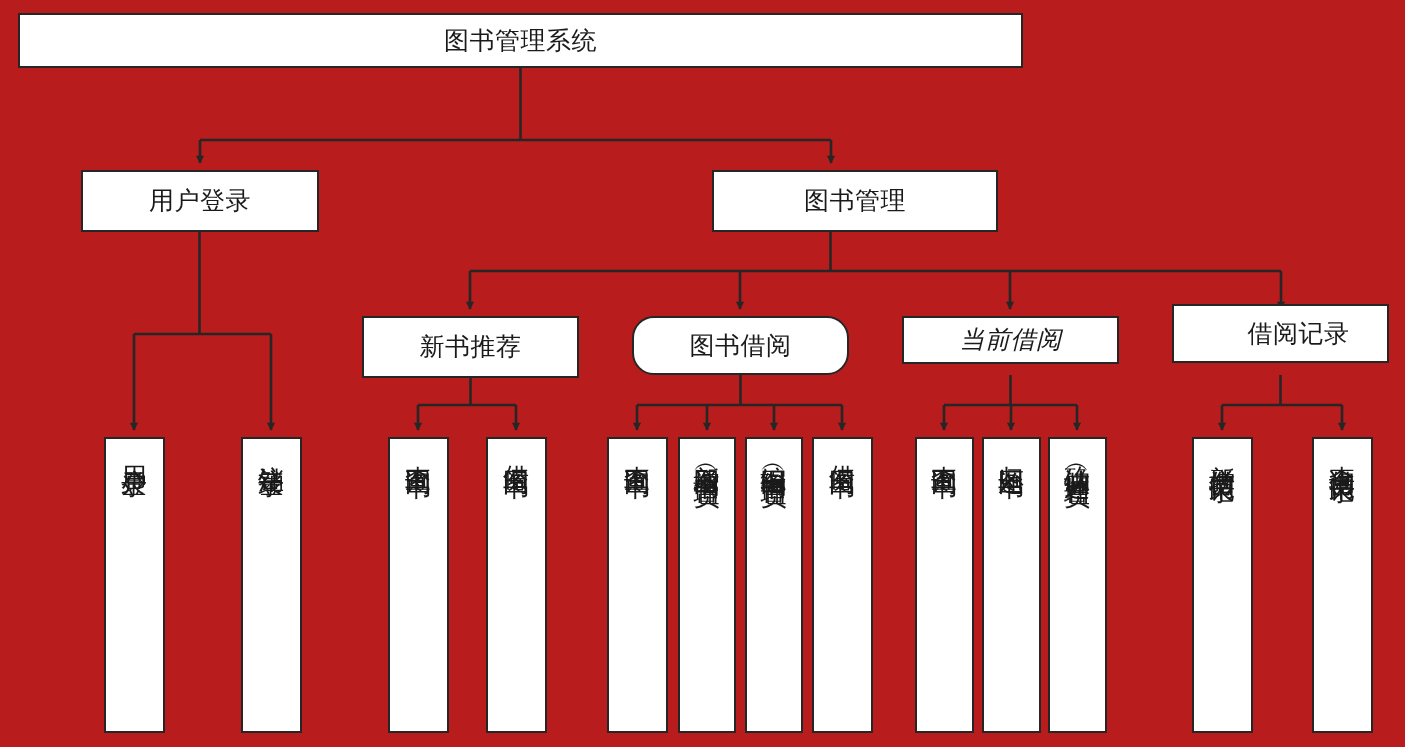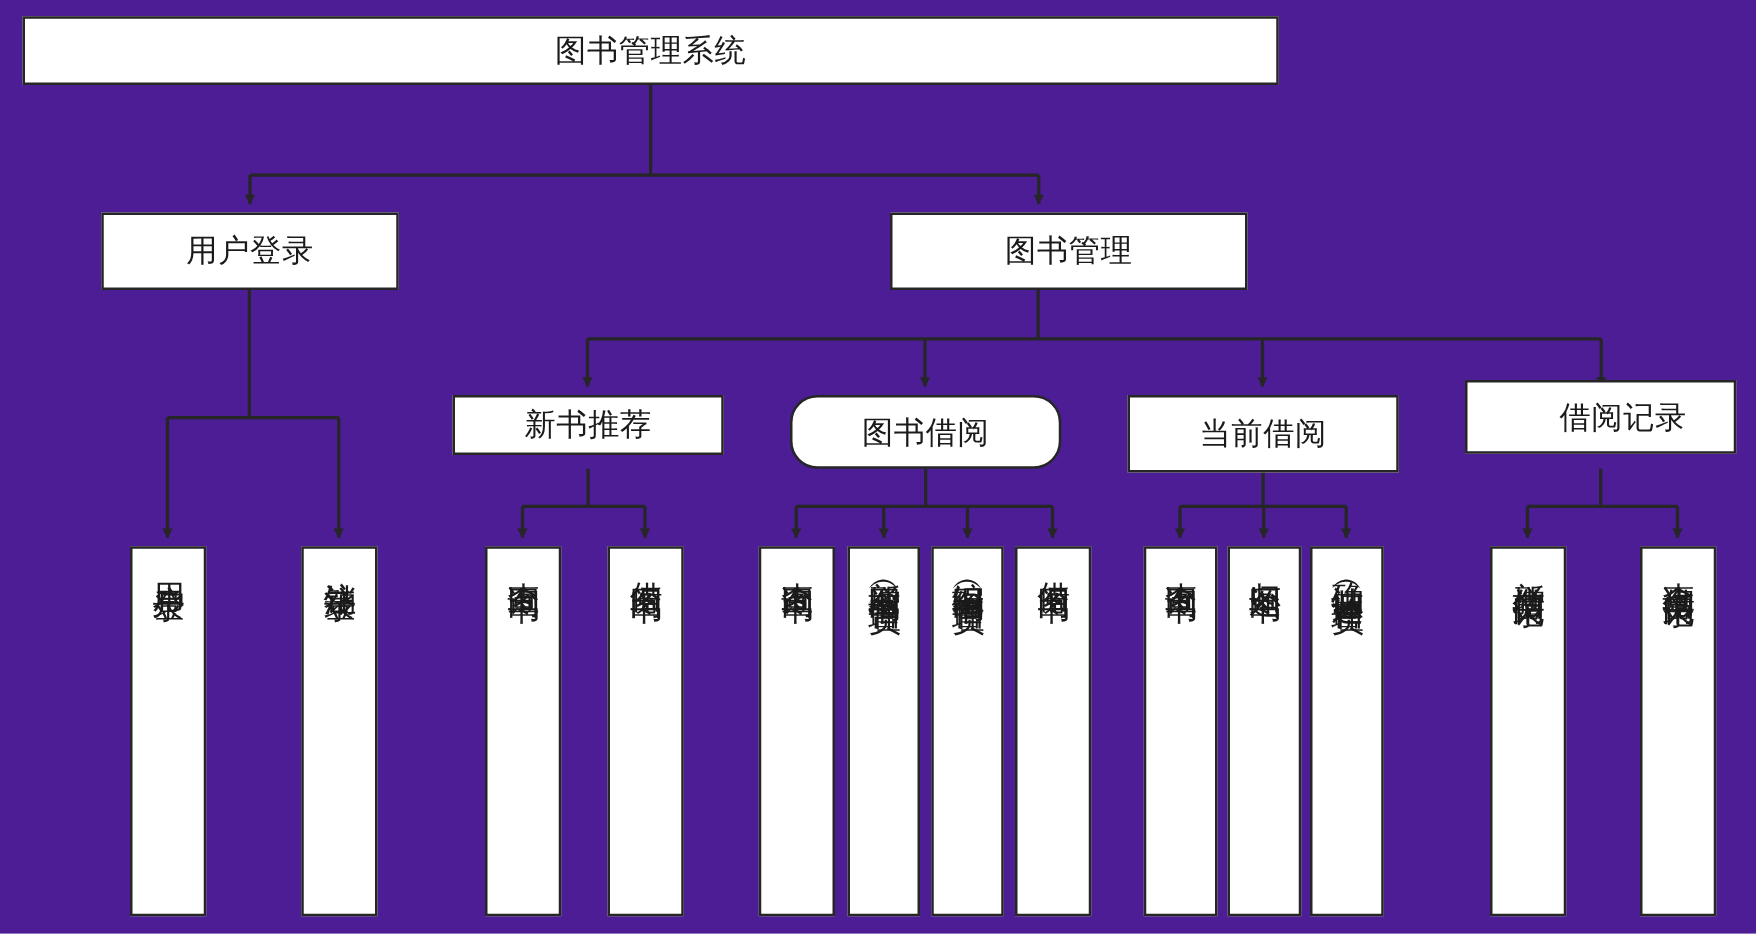--- a/index.html
+++ b/index.html
@@ -8,21 +8,21 @@
     padding: 0;
     background: #ffffff;
   }
   body {
     font-family: "DejaVu Sans", "Liberation Sans", sans-serif;
   }
   #diagram-canvas {
     position: relative;
     width: 1405px;
     height: 747px;
-    background: #4c1d95;
+    background: #b91c1c;
     overflow: hidden;
   }
   #connector-layer {
     position: absolute;
     left: 0;
     top: 0;
     width: 1405px;
     height: 747px;
     pointer-events: none;
   }
@@ -131,27 +131,27 @@
     <span class="node-label">图书管理系统</span>
   </div>
 
   <div class="node horiz" style="left:81px; top:170px; width:238px; height:62px;">
     <span class="node-label">用户登录</span>
   </div>
   <div class="node horiz" style="left:712px; top:170px; width:286px; height:62px;">
     <span class="node-label">图书管理</span>
   </div>
 
-  <div class="node horiz" style="left:362px; top:316px; width:217px; height:48px;">
+  <div class="node horiz" style="left:362px; top:316px; width:217px; height:62px;">
     <span class="node-label">新书推荐</span>
   </div>
   <div class="node horiz" style="left:632px; top:316px; width:217px; height:59px;border-radius:22px;">
     <span class="node-label">图书借阅</span>
   </div>
-  <div class="node horiz" style="left:902px; top:316px; width:217px; height:62px;">
+  <div class="node horiz" style="left:902px; top:316px; width:217px; height:48px;font-style:italic;">
     <span class="node-label">当前借阅</span>
   </div>
   <div class="node horiz" style="left:1172px; top:304px; width:217px; height:59px;padding-left:36px;">
     <span class="node-label">借阅记录</span>
   </div>
 
   <div class="node vert" style="left:104px; top:437px; width:61px; height:296px;">
     <span class="node-label">用户登录</span>
   </div>
   <div class="node vert" style="left:241px; top:437px; width:61px; height:296px;">

